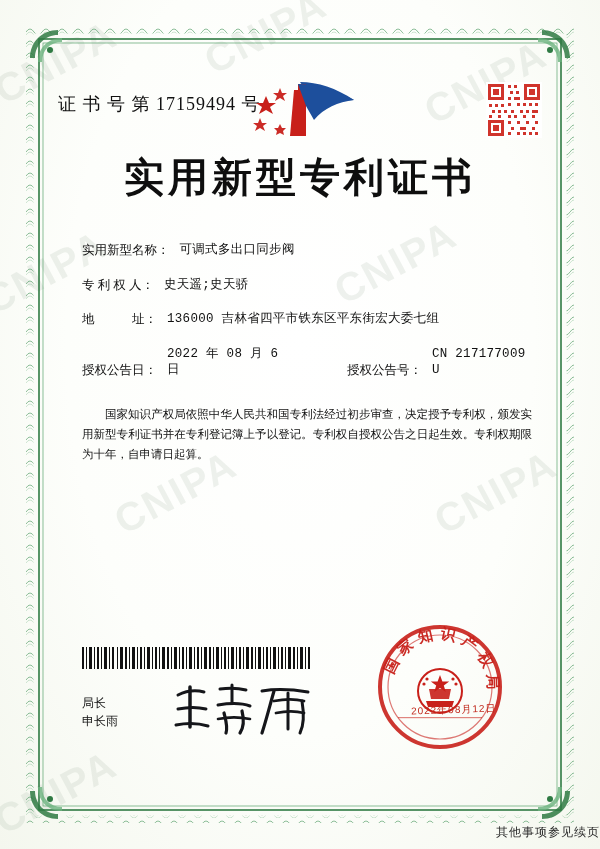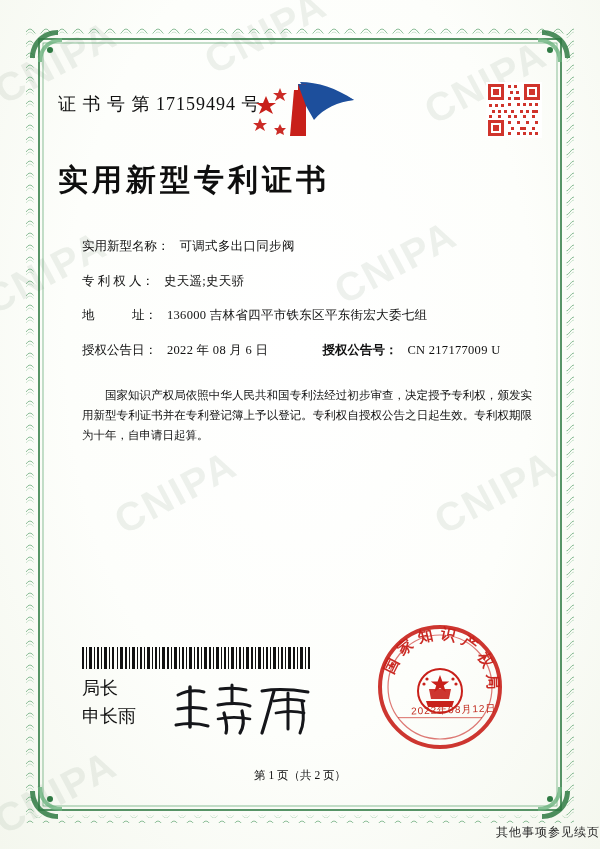--- a/index.html
+++ b/index.html
@@ -92,24 +92,25 @@
 
   .qr {
     position: absolute;
     right: 0;
     top: 22px;
     width: 56px;
     height: 56px;
   }
 
   .title {
-    font-size: 30px;
+    text-align: center;
+    font-size: 40px;
     font-weight: 700;
     letter-spacing: 4px;
-    margin-top: 44px;
+    margin-top: 34px;
     color: #0e0e0e;
     font-family: "DejaVu Serif", "Liberation Serif", serif;
   }
 
   .fields {
     margin-top: 38px;
     padding-left: 24px;
     padding-right: 6px;
   }
   .row {
@@ -121,28 +122,28 @@
     color: #111;
   }
   .row .label {
     flex: 0 0 auto;
     letter-spacing: 0px;
     white-space: nowrap;
   }
   .row .value {
     margin-left: 10px;
     letter-spacing: 0.3px;
+    font-family: Liberation Mono, monospace;
   }
   .row.two-col {
     justify-content: flex-start;
   }
   .row .label2 {
     margin-left: 54px;
     white-space: nowrap;
-    font-weight: bold;
   }
 
   .paras {
     margin-top: 26px;
     padding-left: 24px;
     padding-right: 10px;
     font-size: 11.5px;
     line-height: 1.75;
     text-align: justify;
     color: #111;
@@ -157,21 +158,21 @@
     left: 24px;
     bottom: 120px;
     width: 230px;
     height: 22px;
   }
 
   .sign-block {
     position: absolute;
     left: 24px;
     bottom: 58px;
-    font-size: 18px;
+    font-size: 12px;
     line-height: 1.55;
     color: #111;
   }
 
   .signature {
     position: absolute;
     left: 112px;
     bottom: 52px;
     width: 150px;
     height: 58px;
@@ -484,17 +485,16 @@
           <circle cx="13" cy="-12" r="1.6"></circle>
             <circle cx="16" cy="-7" r="1.6"></circle>
         </g>
       </g>
       <g fill="#c8201a" opacity="0.55">
         <rect x="24" y="96" width="84" height="1.2"></rect>
       </g>
     </svg>
     <div class="seal-date">2022年08月12日</div>
 
-    <div class="page-no">第 1 页（共 2 页）</div>
   </div>
 
   <div class="footnote">其他事项参见续页</div>
 </div>
 
 </body></html>

